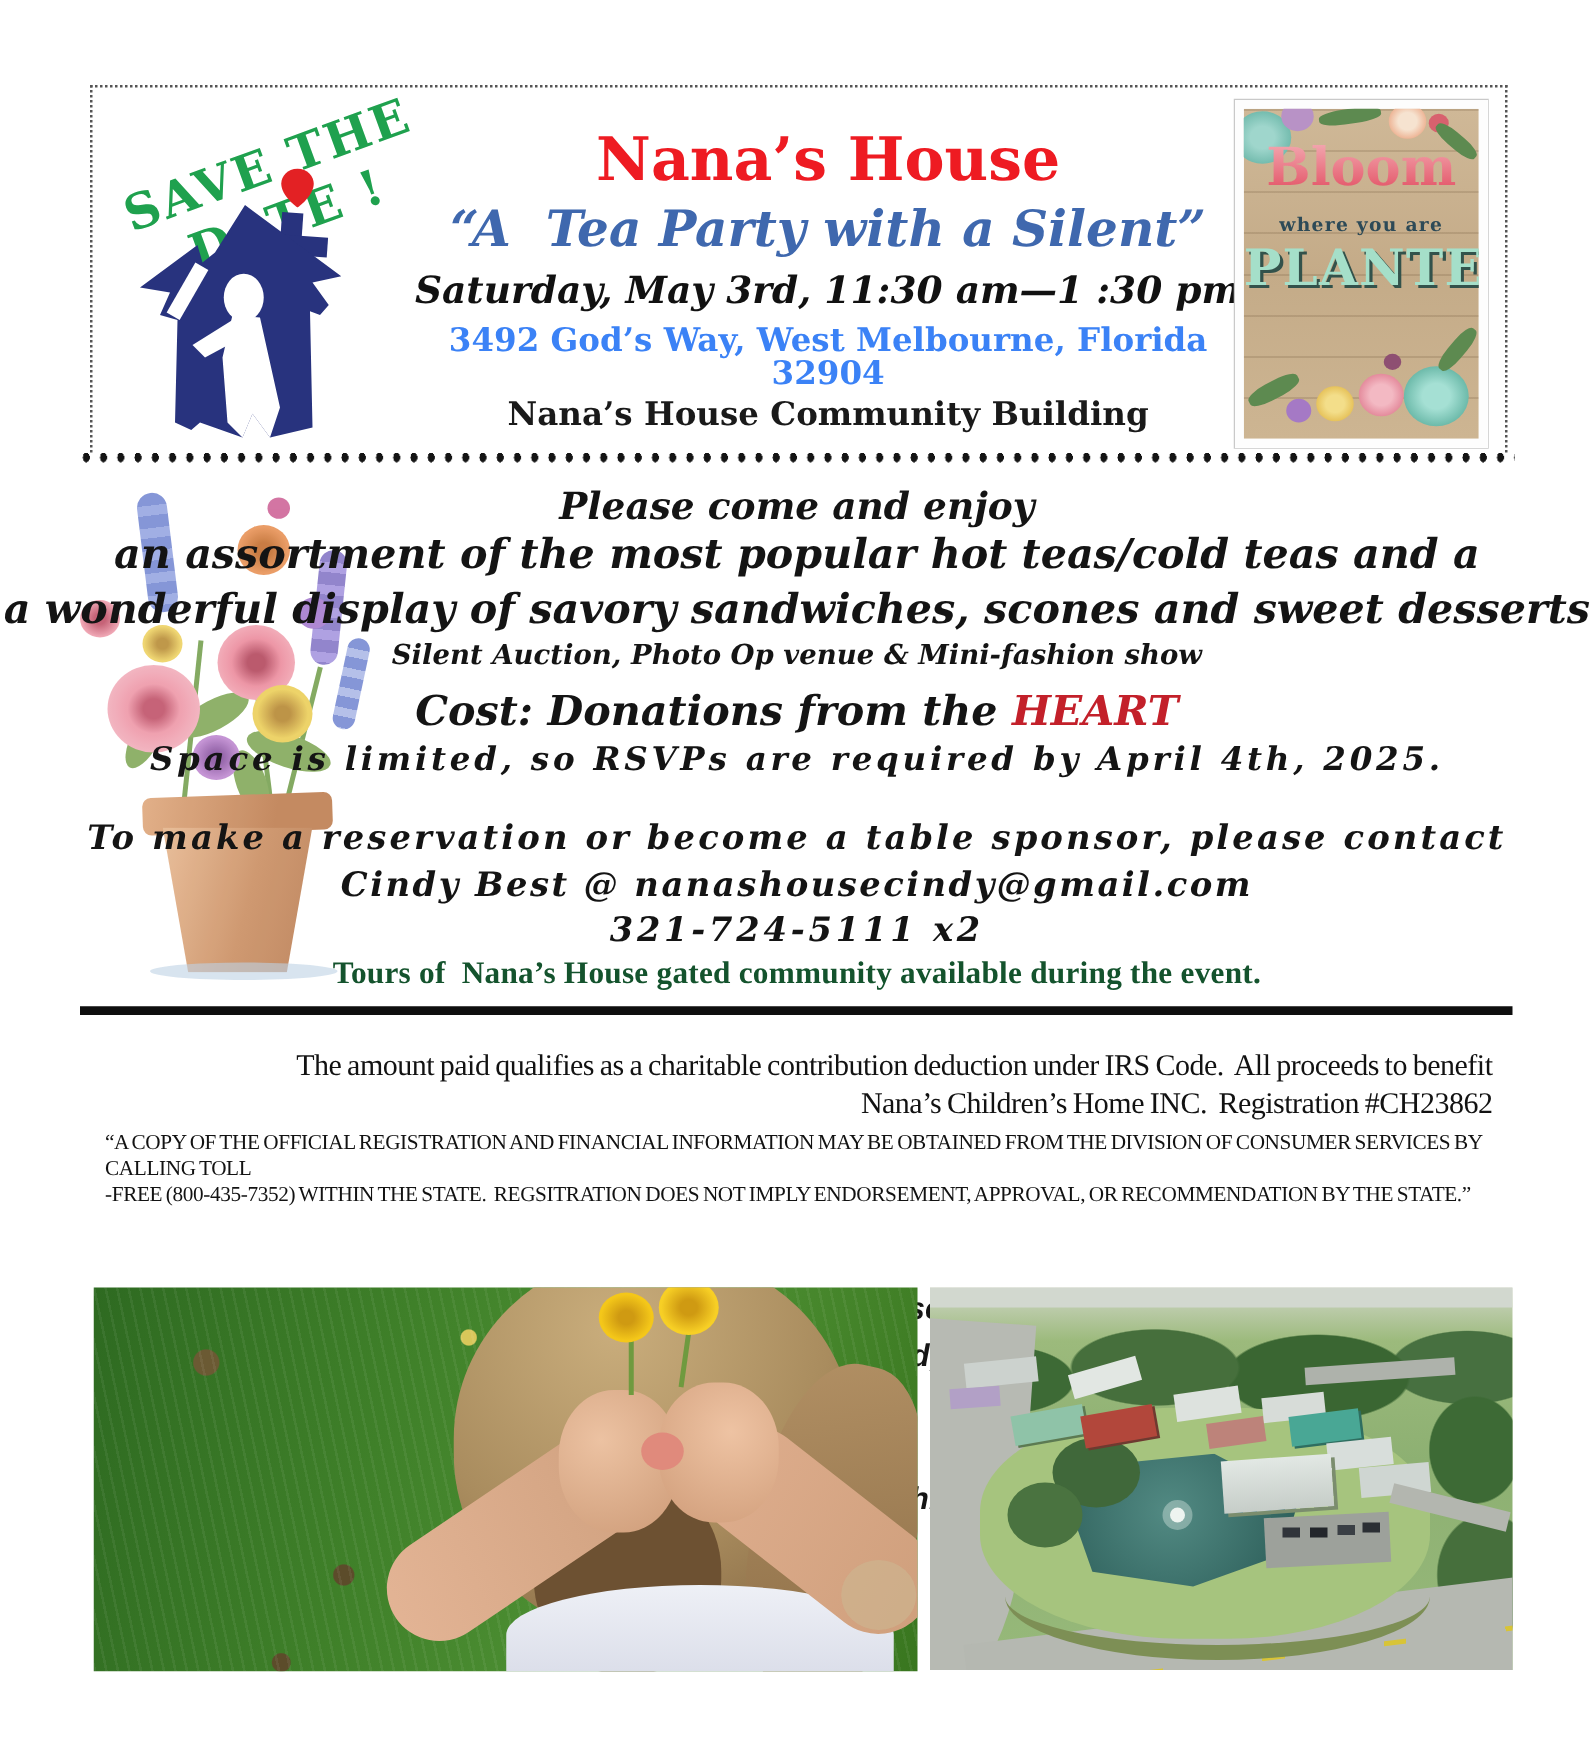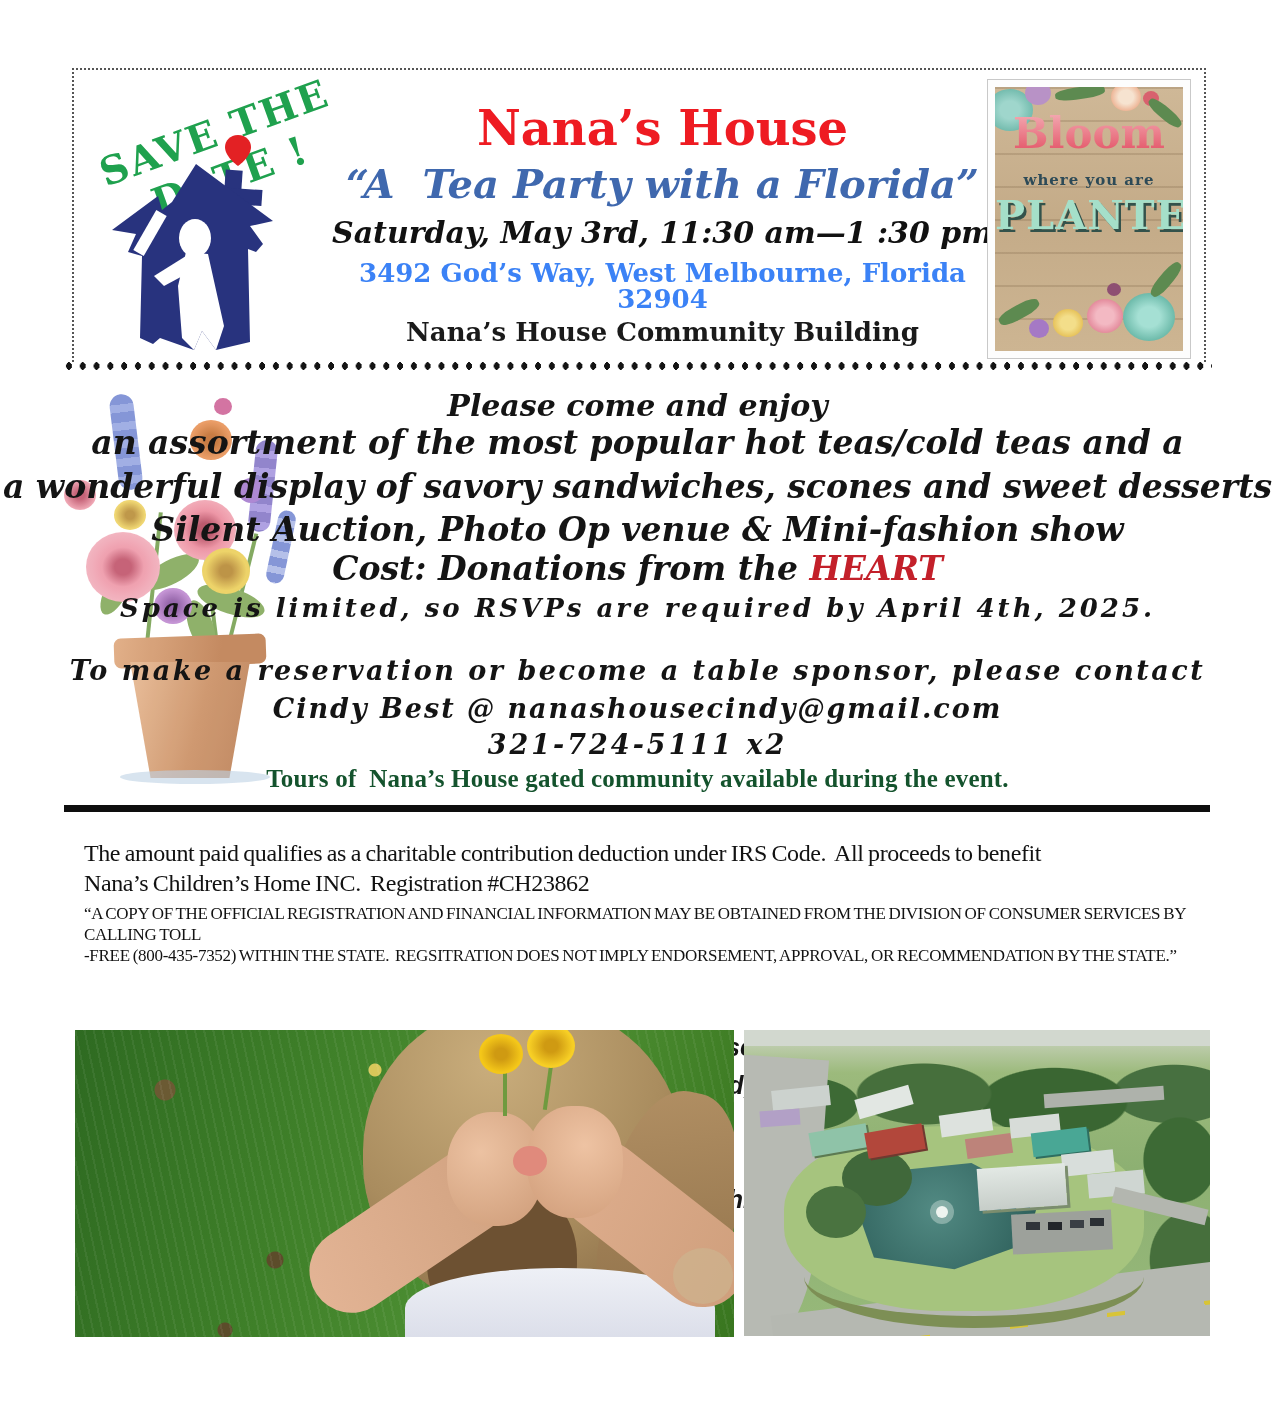--- a/index.html
+++ b/index.html
@@ -56,35 +56,35 @@
     background:linear-gradient(105deg,#e5b68f 10%,#cc9267 55%,#b97e55);}
   .leaf{position:absolute;background:#87ac5f;border-radius:50%;}
   .stem{position:absolute;background:#7ba457;width:4px;}
 
   
   .inv{left:0;width:1275px;text-align:center;white-space:pre-wrap;color:#141414;
     font-family:"DejaVu Serif",serif;font-style:italic;font-weight:bold;line-height:1.05;}
   .inv-intro{top:390px;font-size:30px;}
   .inv-teas{top:426px;font-size:33px;}
   .inv-food{top:470px;font-size:33px;}
-  .inv-activities{top:513px;font-size:33px;}
+  .inv-activities{top:513px;font-size:22px;}
   .inv-cost{top:552px;font-size:33px;}
   .inv-rsvp{top:595px;font-size:26px;letter-spacing:3px;}
   .inv-reservation{top:657px;font-size:27px;letter-spacing:2.5px;}
   .inv-contact{top:695px;font-size:27px;letter-spacing:2px;}
   .inv-phone{top:731px;font-size:27px;letter-spacing:3px;}
   .inv-tours{top:766px;font-size:25px;font-style:normal;font-family:"Liberation Serif",serif;
     font-weight:bold;letter-spacing:.2px;}
 
   .divider{left:64px;top:805px;width:1146px;height:7px;background:#0e0e0e;}
 
   
   .legal-line{white-space:pre-wrap;color:#121212;}
   .charitable{left:84px;top:838px;width:1110px;font-family:"Liberation Serif",serif;
-    font-size:24px;line-height:30px;letter-spacing:-0.4px;word-spacing:-1px;}
+    font-size:24px;line-height:30px;letter-spacing:-0.4px;word-spacing:-1px;text-align:right;}
   .state-disc{left:84px;top:903px;width:1125px;font-family:"Liberation Serif",serif;
     font-size:17px;line-height:21px;letter-spacing:-0.3px;word-spacing:-1px;}
   .mission{left:88px;top:952px;width:1100px;text-align:center;
     font-family:"Liberation Sans",sans-serif;font-weight:bold;font-style:italic;
     font-size:25px;line-height:38px;color:#151515;white-space:pre-wrap;}
 
   
   .photo{overflow:hidden;}
   .photo-child{left:75px;top:1030px;width:659px;height:307px;
     background:
@@ -119,21 +119,21 @@
     <g fill="#ffffff">
       <ellipse cx="97" cy="112" rx="16" ry="19"></ellipse>
       <path d="M88 126 L110 128 L126 200 L118 224 L104 205 L96 224 L84 212 L80 160 Z"></path>
       <path d="M88 130 L92 146 L66 160 L56 150 Z"></path>
       <rect x="46" y="84" width="12" height="46" transform="rotate(30 52 107)"></rect>
     </g>
   </svg>
 
   <div class="abs head-text">
     <div class="org-name" style="color:#ee1b22">Nana’s House</div>
-    <div class="event-title" style="color:#3f68ae">“A  Tea Party with a Florida”</div>
+    <div class="event-title" style="color:#3f68ae">“A  Tea Party with a Silent”</div>
     <div class="event-datetime">Saturday, May 3rd, 11:30 am—1 :30 pm</div>
     <div class="event-address">3492 God’s Way, West Melbourne, Florida 32904</div>
     <div class="event-venue">Nana’s House Community Building</div>
   </div>
 
   <div class="abs bloom-poster">
 
     <div class="blob" style="left:-8px;top:2px;width:46px;height:42px;background:radial-gradient(#9fd6cc 30%,#6fb9ab 75%)"></div>
     <div class="blob" style="left:30px;top:-6px;width:26px;height:24px;background:#b892c6"></div>
     <div class="blob" style="left:116px;top:-4px;width:30px;height:28px;background:radial-gradient(#f6e3d0 35%,#eba987 80%)"></div>

